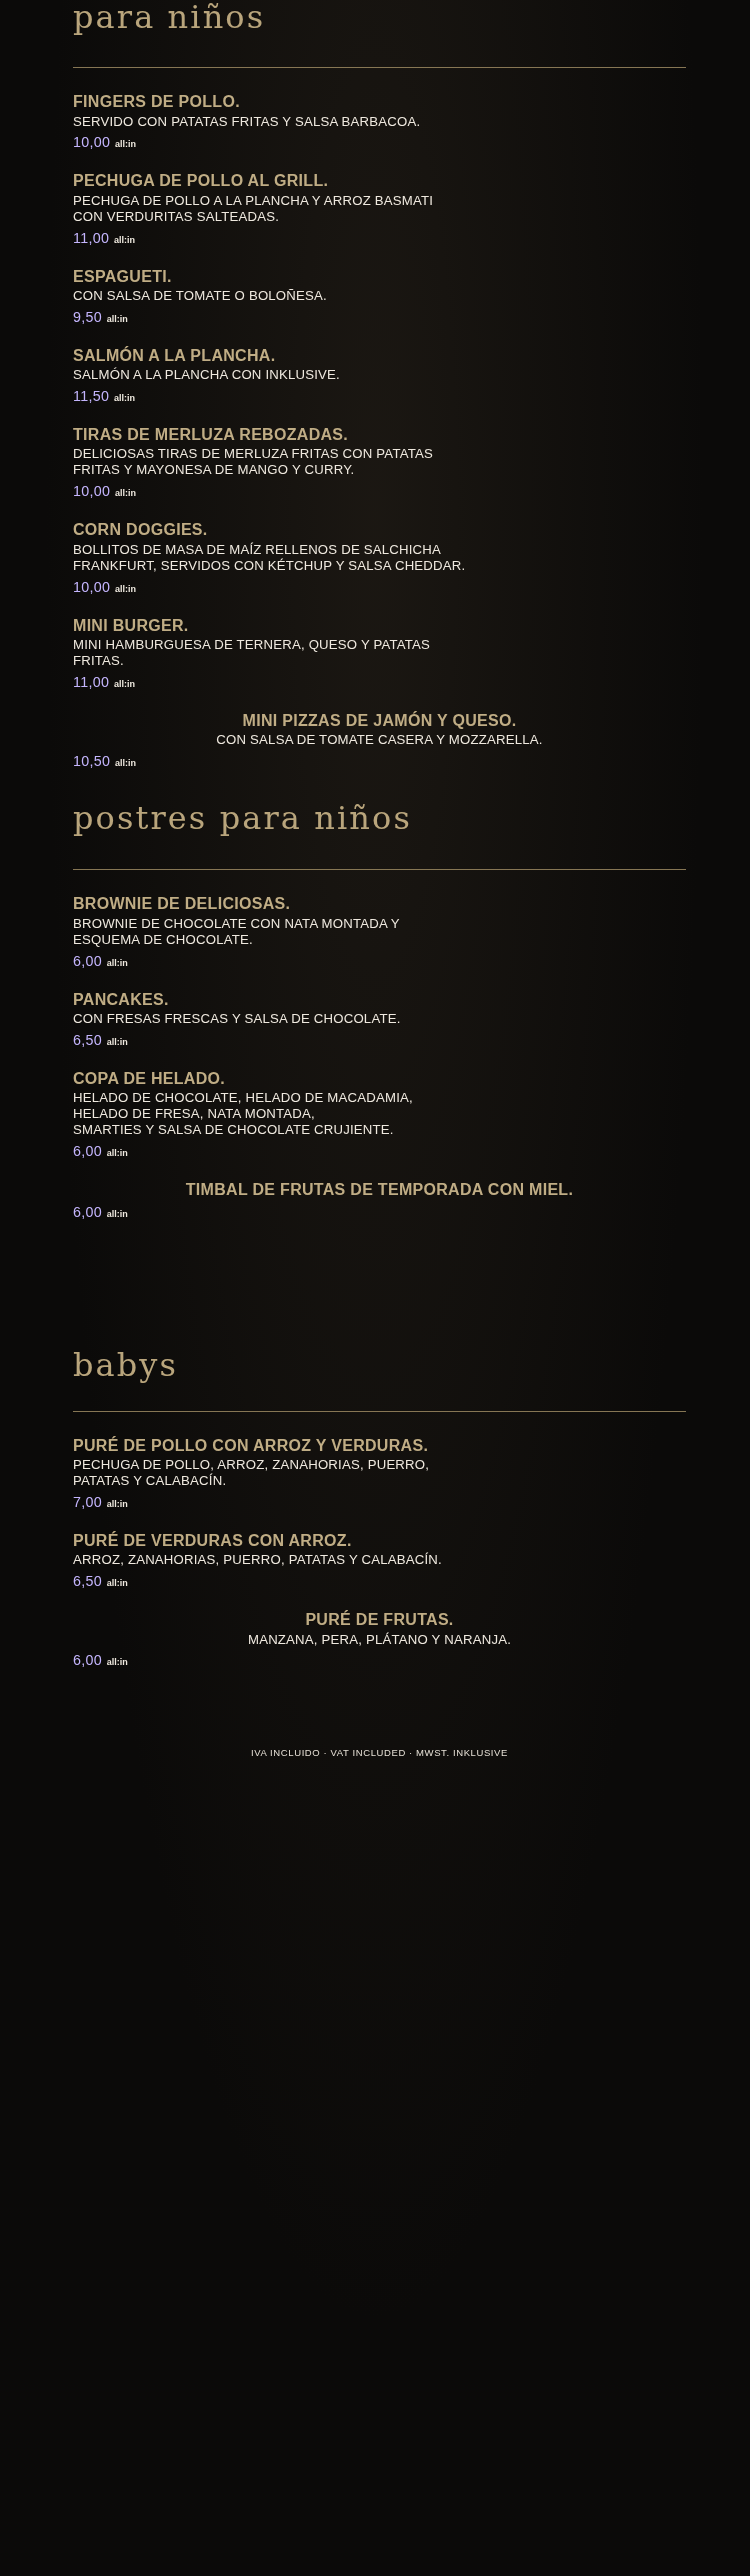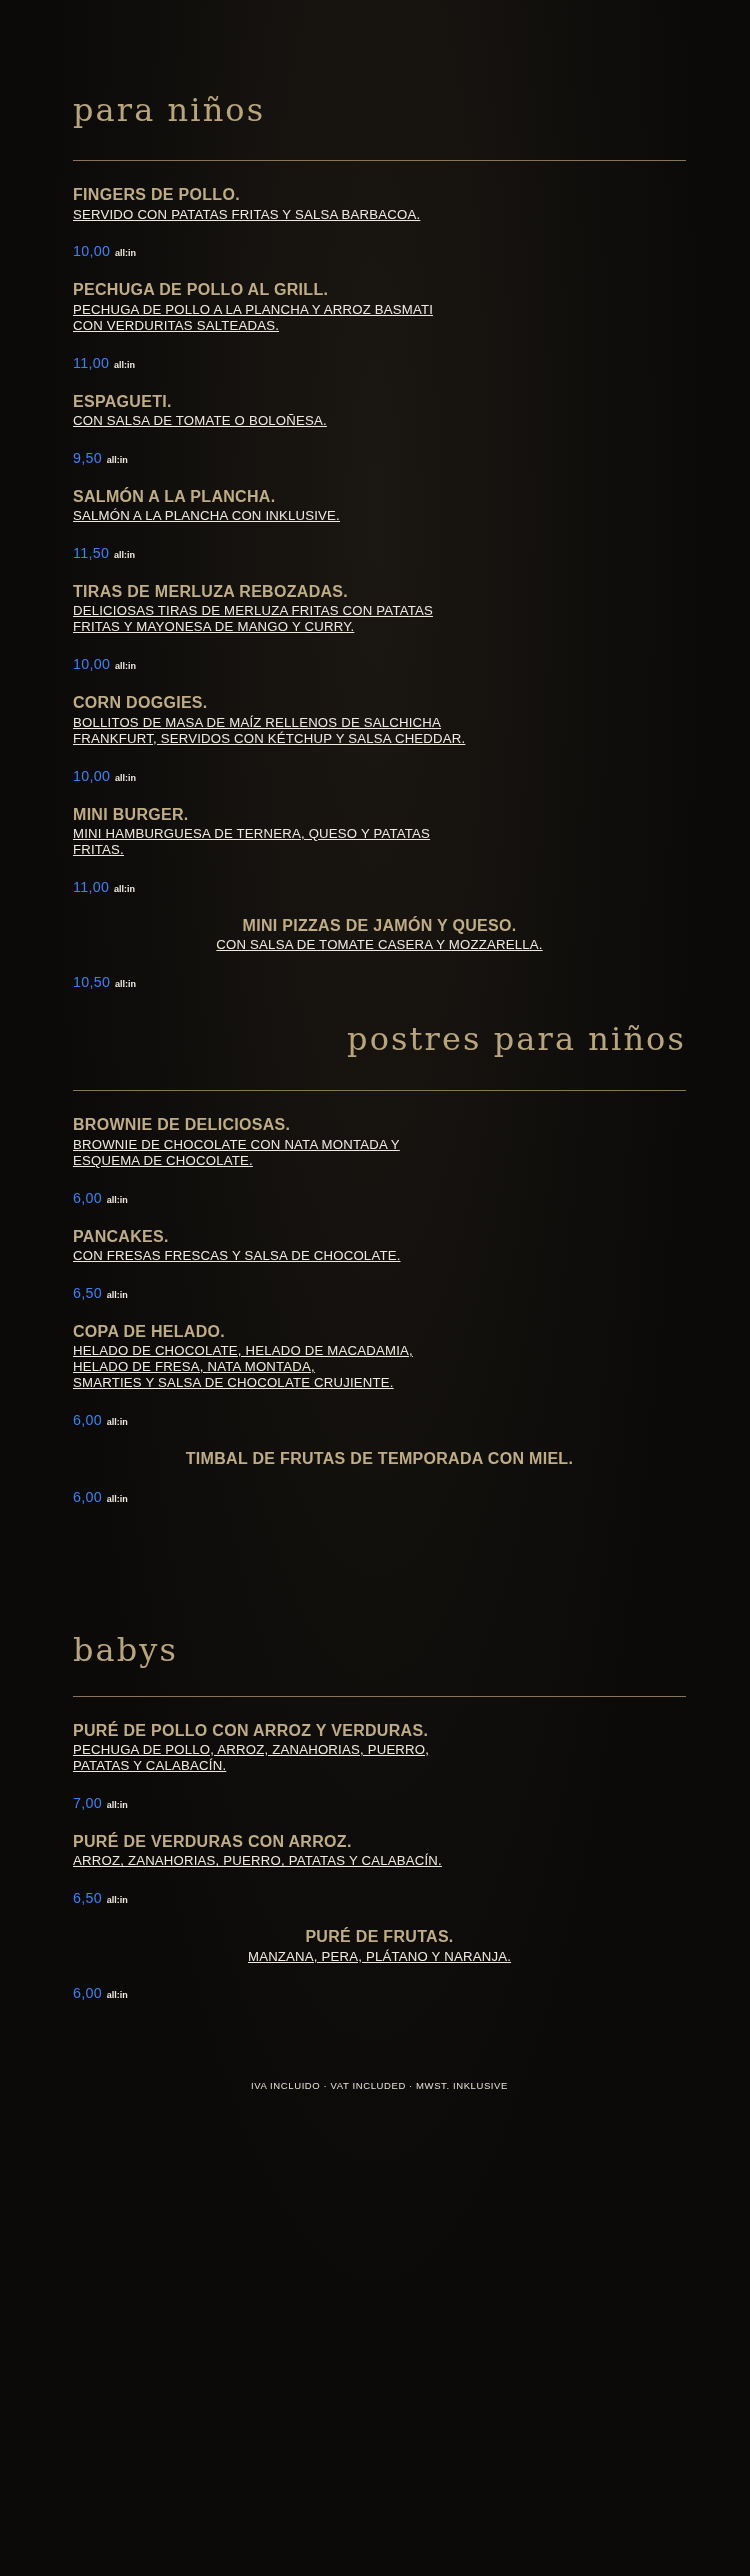--- a/index.html
+++ b/index.html
@@ -42,22 +42,22 @@
     font-family: "DejaVu Serif", serif;
     color: #b9a57c;
     font-size: 32px;
     font-weight: 400;
     letter-spacing: 2.1px;
     line-height: 1.1;
     margin: 0;
     padding: 0;
     white-space: nowrap;
   }
-  .title-kids { padding-top: 93px; }
-  .title-desserts { padding-top: 32px; text-align: right; }
+  .title-kids { }
+  .title-desserts { padding-top: 32px; }
   .title-babys { padding-top: 64px; }
 
   .rule {
     height: 1.1px;
     background: #8d7c58;
     margin: 0;
     opacity: 0.95;
   }
   .rule-wrap { padding: 0; }
   .rule-kids { margin-top: 32px; }
@@ -79,34 +79,32 @@
   }
   .item-desc {
     font-family: "Liberation Sans", sans-serif;
     font-weight: 400;
     font-size: 13.2px;
     letter-spacing: 0.2px;
     color: #efe9df;
     margin: 0;
     line-height: 1.22;
     white-space: pre-line;
-    text-decoration: underline;
   }
   .item-price-row {
     margin-top: 4.8px;
     display: flex;
     align-items: baseline;
     gap: 4.8px;
   }
   .item-price {
     font-family: "Liberation Sans", sans-serif;
     font-size: 14.3px;
-    color: #3b82f6;
+    color: #c4b5fd;
     letter-spacing: 0.3px;
-    margin-top: 16px;
   }
   .allin {
     font-family: "Liberation Sans", sans-serif;
     font-size: 9px;
     font-weight: 700;
     color: #efe9df;
     letter-spacing: 0px;
   }
 
   .spacer-after-desserts { height: 64px; }

